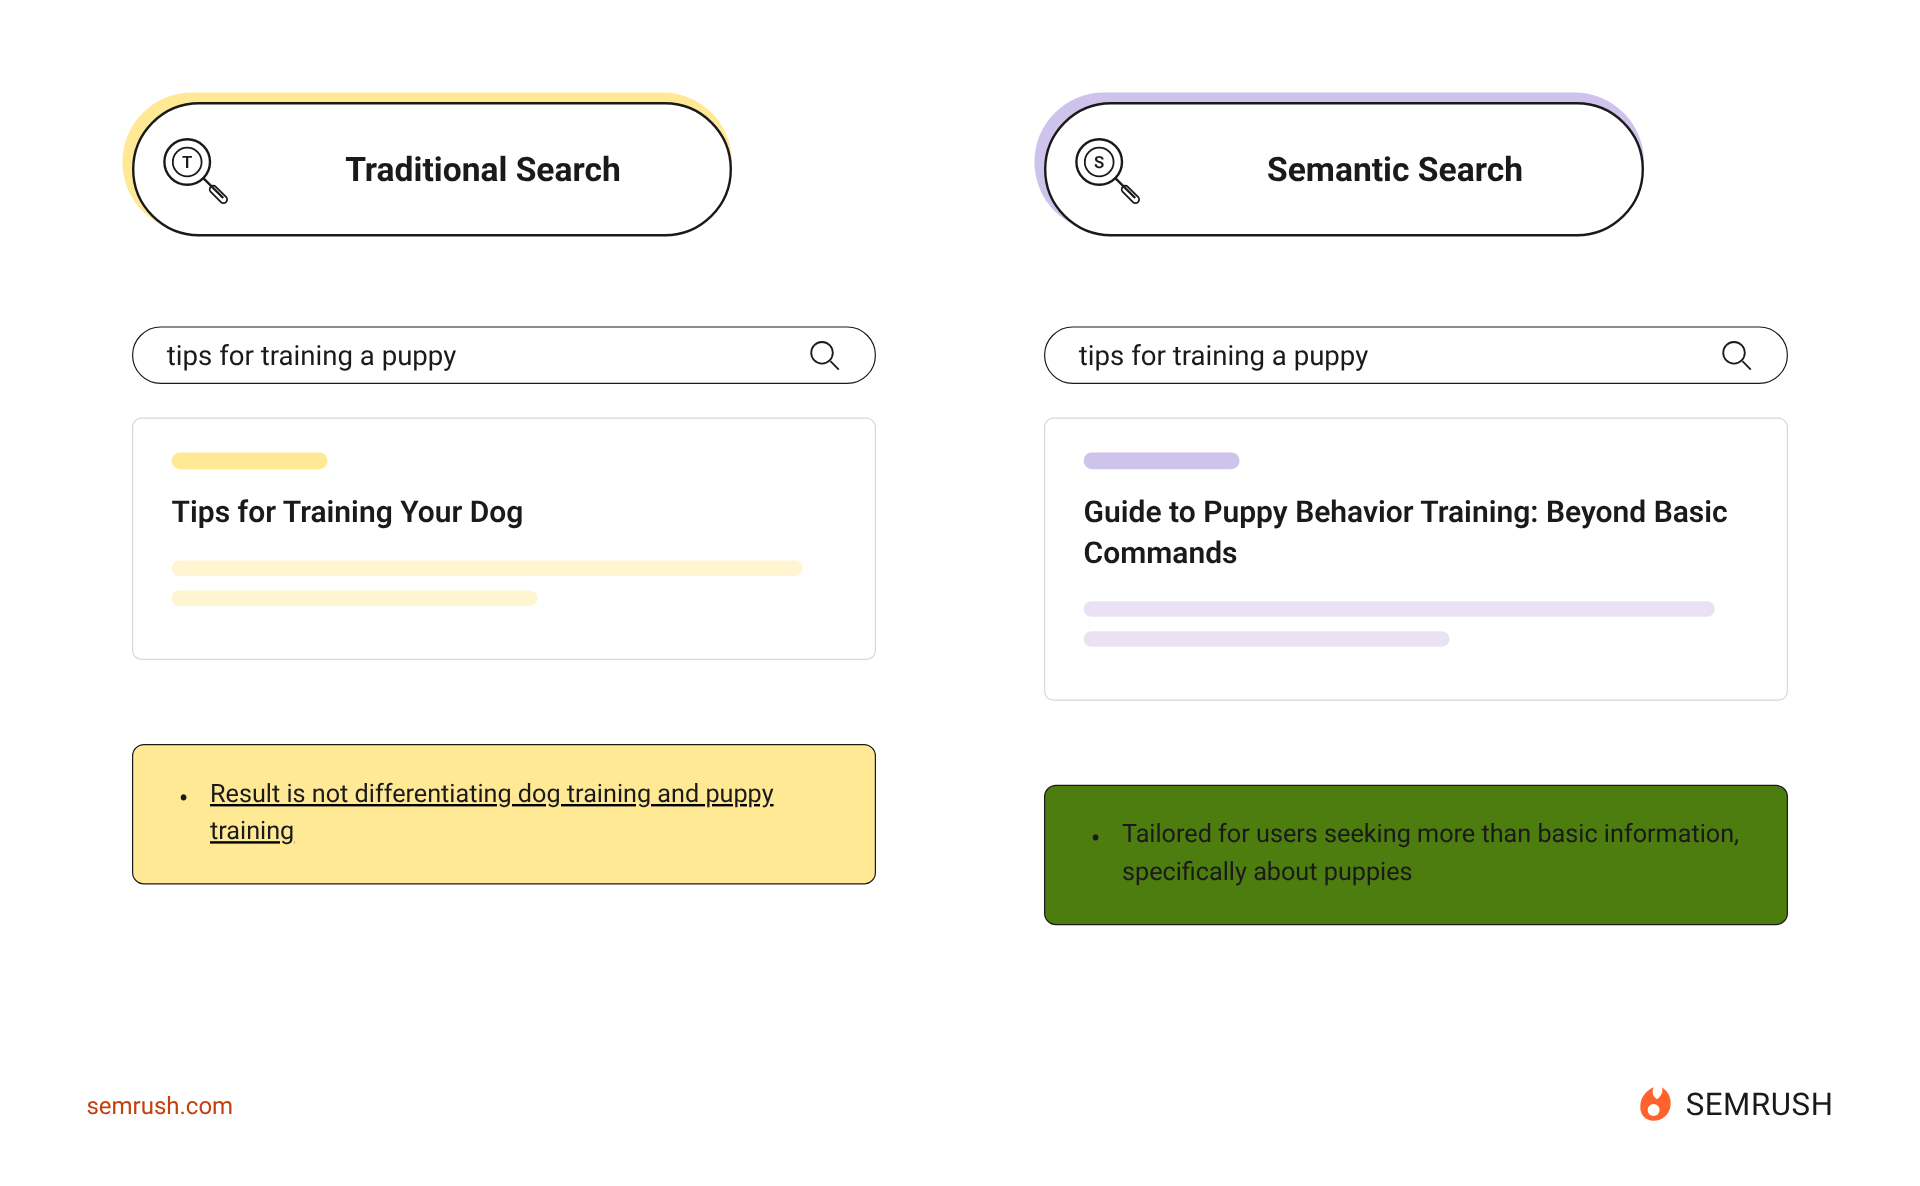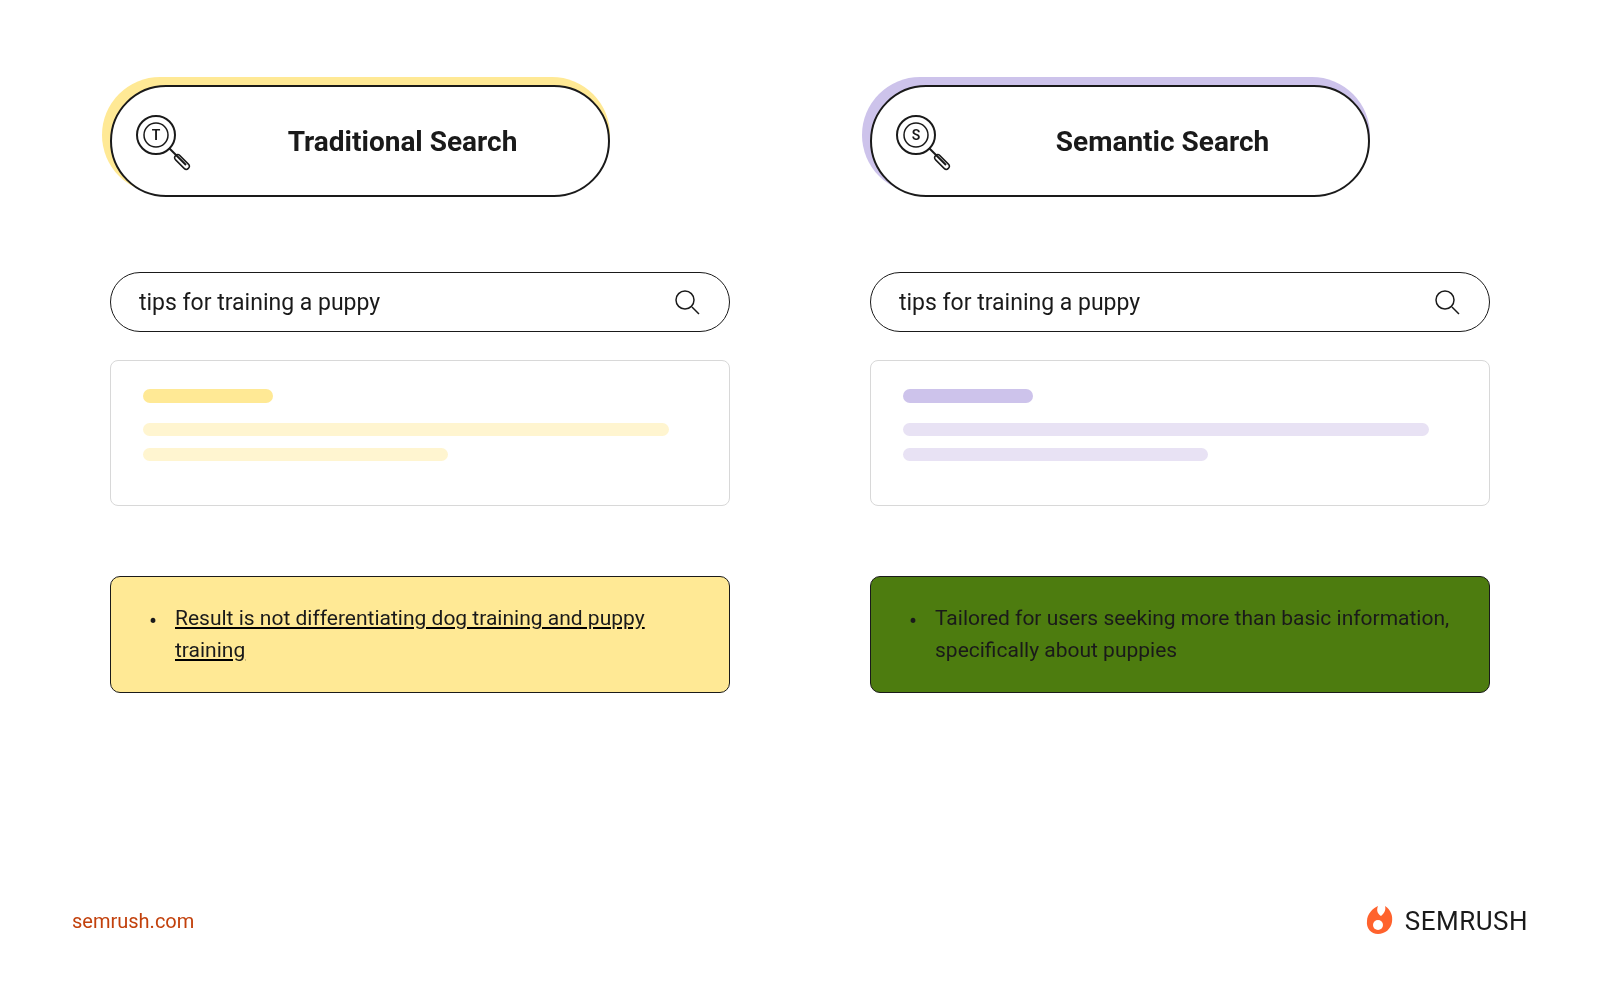--- a/index.html
+++ b/index.html
@@ -79,21 +79,21 @@
       font-weight: 700;
       color: #1a1a1a;
       text-align: center;
       flex: 1;
       padding-right: 20px;
     }
     
     
     .search-bar {
       width: 100%;
-      height: 60px;
+      height: 48px;
       border: 1.5px solid #1a1a1a;
       border-radius: 35px;
       display: flex;
       align-items: center;
       justify-content: space-between;
       padding: 0 28px;
       margin-bottom: 28px;
     }
     
     .search-text {
@@ -256,20 +256,21 @@
     <div class="search-bar">
       <span class="search-text">tips for training a puppy</span>
       <svg class="search-icon-small" viewBox="0 0 28 28">
         <circle cx="12" cy="12" r="9" fill="none" stroke="#1a1a1a" stroke-width="1.5"></circle>
         <line x1="19" y1="19" x2="26" y2="26" stroke="#1a1a1a" stroke-width="1.5"></line>
       </svg>
     </div>
 
     <div class="result-card">
       <div class="result-url-bar yellow"></div>
+      <div class="result-title">Tips for Training Your Dog</div>
       <div class="result-desc-line yellow full"></div>
       <div class="result-desc-line yellow short"></div>
     </div>
 
     <div class="callout yellow">
       <ul>
         <li>Result is not differentiating dog training and puppy training</li>
       </ul>
     </div>
 
@@ -294,20 +295,21 @@
     <div class="search-bar">
       <span class="search-text">tips for training a puppy</span>
       <svg class="search-icon-small" viewBox="0 0 28 28">
         <circle cx="12" cy="12" r="9" fill="none" stroke="#1a1a1a" stroke-width="1.5"></circle>
         <line x1="19" y1="19" x2="26" y2="26" stroke="#1a1a1a" stroke-width="1.5"></line>
       </svg>
     </div>
 
     <div class="result-card">
       <div class="result-url-bar purple"></div>
+      <div class="result-title">Guide to Puppy Behavior Training: Beyond Basic Commands</div>
       <div class="result-desc-line purple full"></div>
       <div class="result-desc-line purple short"></div>
     </div>
 
     <div class="callout purple">
       <ul>
         <li>Tailored for users seeking more than basic information, specifically about puppies</li>
       </ul>
     </div>
 

